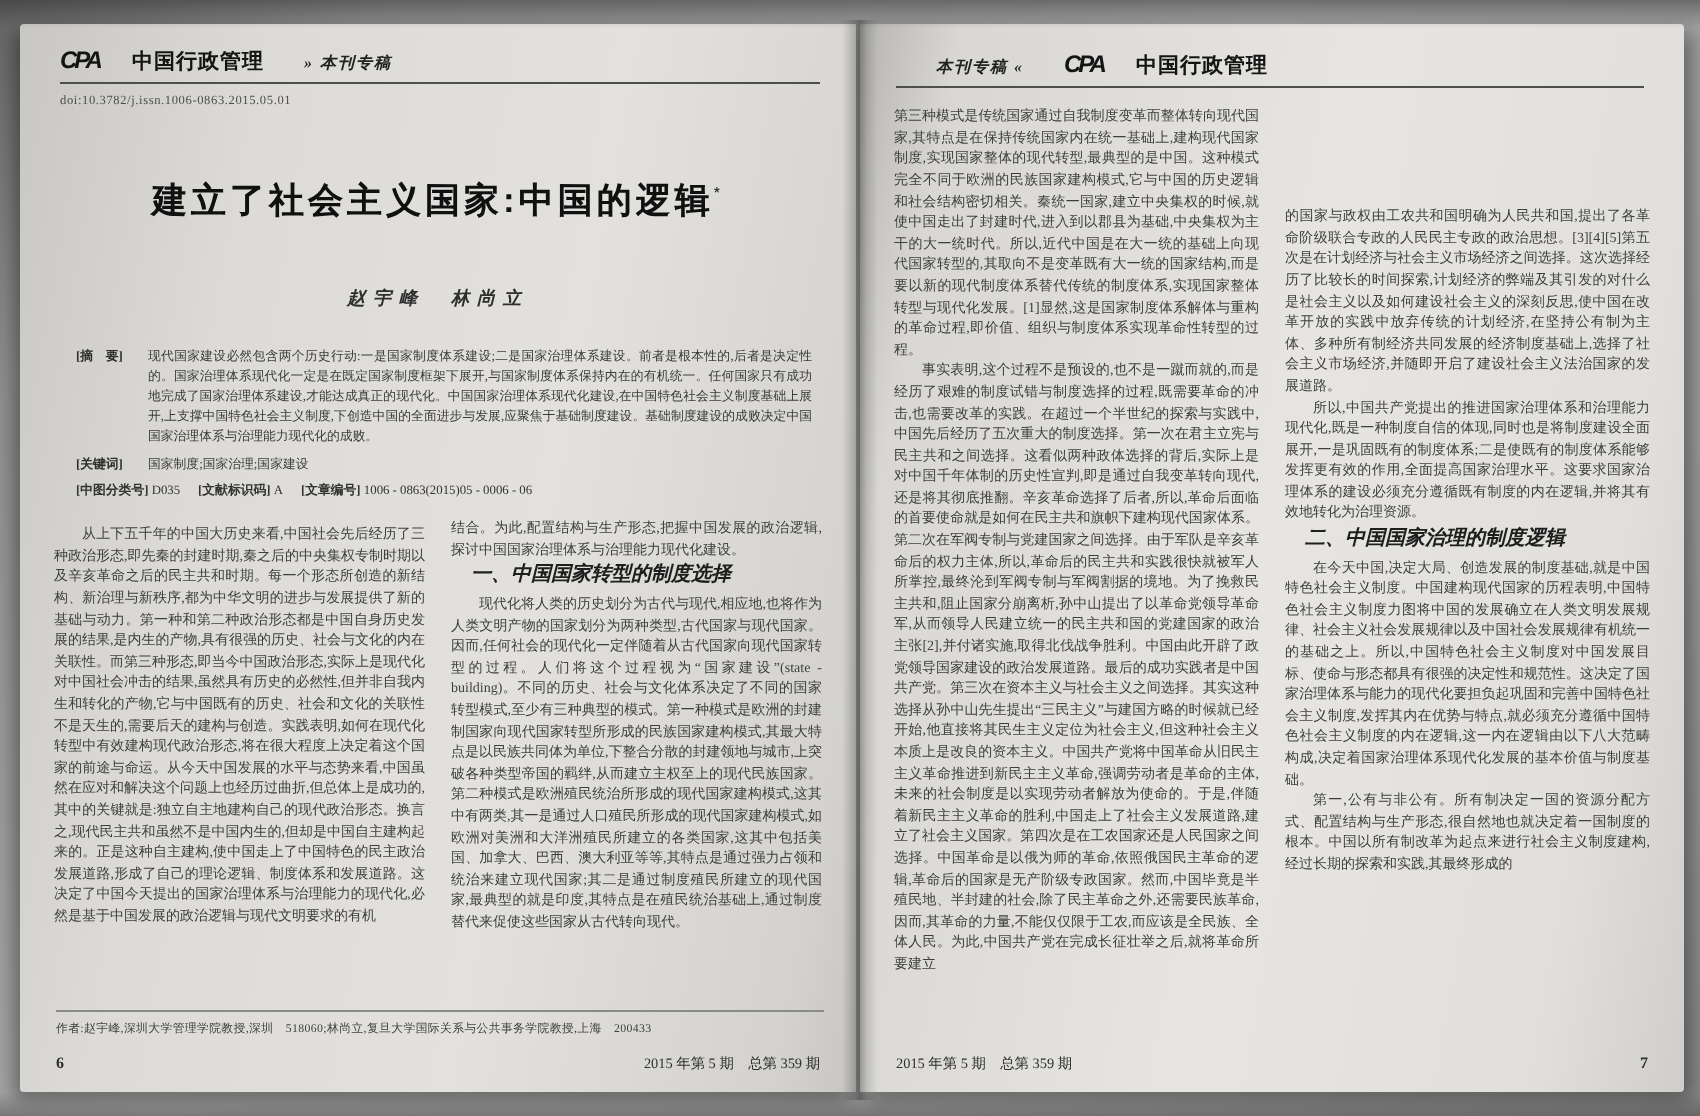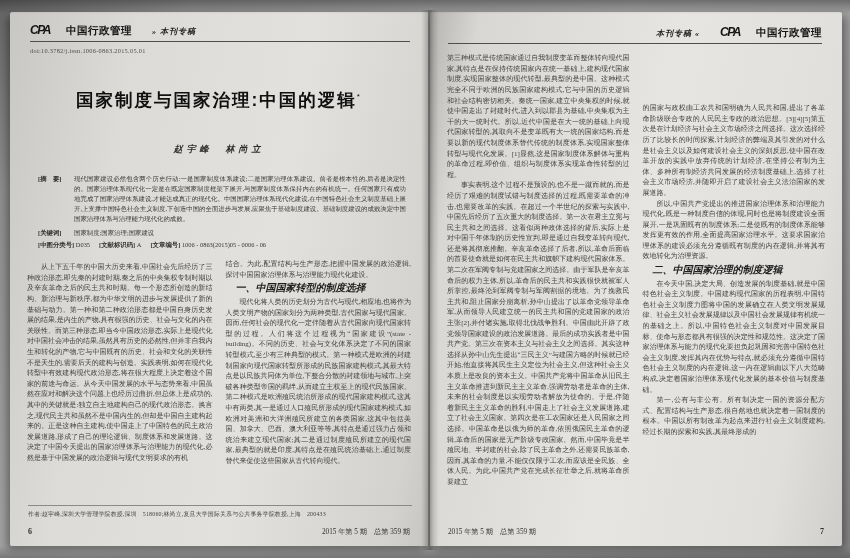--- a/index.html
+++ b/index.html
@@ -26,21 +26,21 @@
     background:linear-gradient(100deg,#b5b4b1 0%,#d8d7d3 10%,#e6e5e1 50%,#e0dfdb 85%,#cfcecb 100%);
     box-shadow:4px 4px 10px rgba(0,0,0,.38);
     border-radius:0 2px 2px 0;
   }
   .spine { position:absolute; left:421px; top:10px; width:18px; height:540px; z-index:4;
     background:linear-gradient(90deg,rgba(0,0,0,0) 0%,rgba(0,0,0,.18) 35%,rgba(0,0,0,.30) 50%,rgba(0,0,0,.12) 70%,rgba(0,0,0,0) 100%);
     pointer-events:none; }
 
   
   .hdr { display:flex; align-items:baseline; padding:11px 18px 0 20px; }
-  .hdr.rightside { justify-content:flex-end; padding:13px 20px 0 18px; }
+  .hdr.rightside { justify-content:flex-start; padding:13px 20px 0 18px; }
   .logo {
     font-family:"Liberation Sans", sans-serif; font-weight:900; font-style:italic;
     font-size:12px; letter-spacing:-1.5px; color:#141414;
   }
   .jname { font-family:"Liberation Sans", sans-serif; font-weight:900; font-size:10.5px;
     color:#141414; margin-left:16px; letter-spacing:.5px; }
   .marker { font-size:8px; font-weight:700; font-style:italic; color:#222; margin:0 20px; letter-spacing:1px; }
   .hdr-rule { height:1.2px; background:#4e4e4e; margin:3px 18px 0 20px; }
   .hdr-rule.rr { margin:3px 20px 0 18px; }
   .doi { font-size:6.3px; color:#4c4c4c; padding:5px 20px 0; letter-spacing:.3px; }
@@ -87,21 +87,21 @@
 <div class="page left">
   <div class="hdr">
     <span class="logo">CPA</span>
     <span class="jname">中国行政管理</span>
     <span class="marker">» 本刊专稿</span>
   </div>
   <div class="hdr-rule"></div>
   <div class="doi">doi:10.3782/j.issn.1006-0863.2015.05.01</div>
 
   <div class="title">
-    <span>国家制度与国家治理:中国的逻辑</span><sup>*</sup>
+    <span>建立了社会主义国家:中国的逻辑</span><sup>*</sup>
   </div>
   <div class="authors">赵宇峰　林尚立</div>
 
   <div class="absblock">
     <span class="lbl">[摘　要]</span>
     <span class="txt">现代国家建设必然包含两个历史行动:一是国家制度体系建设;二是国家治理体系建设。前者是根本性的,后者是决定性的。国家治理体系现代化一定是在既定国家制度框架下展开,与国家制度体系保持内在的有机统一。任何国家只有成功地完成了国家治理体系建设,才能达成真正的现代化。中国国家治理体系现代化建设,在中国特色社会主义制度基础上展开,上支撑中国特色社会主义制度,下创造中国的全面进步与发展,应聚焦于基础制度建设。基础制度建设的成败决定中国国家治理体系与治理能力现代化的成败。</span>
   </div>
   <div class="kwline">
     <span class="lbl">[关键词]</span>
     <span class="txt">国家制度;国家治理;国家建设</span>

